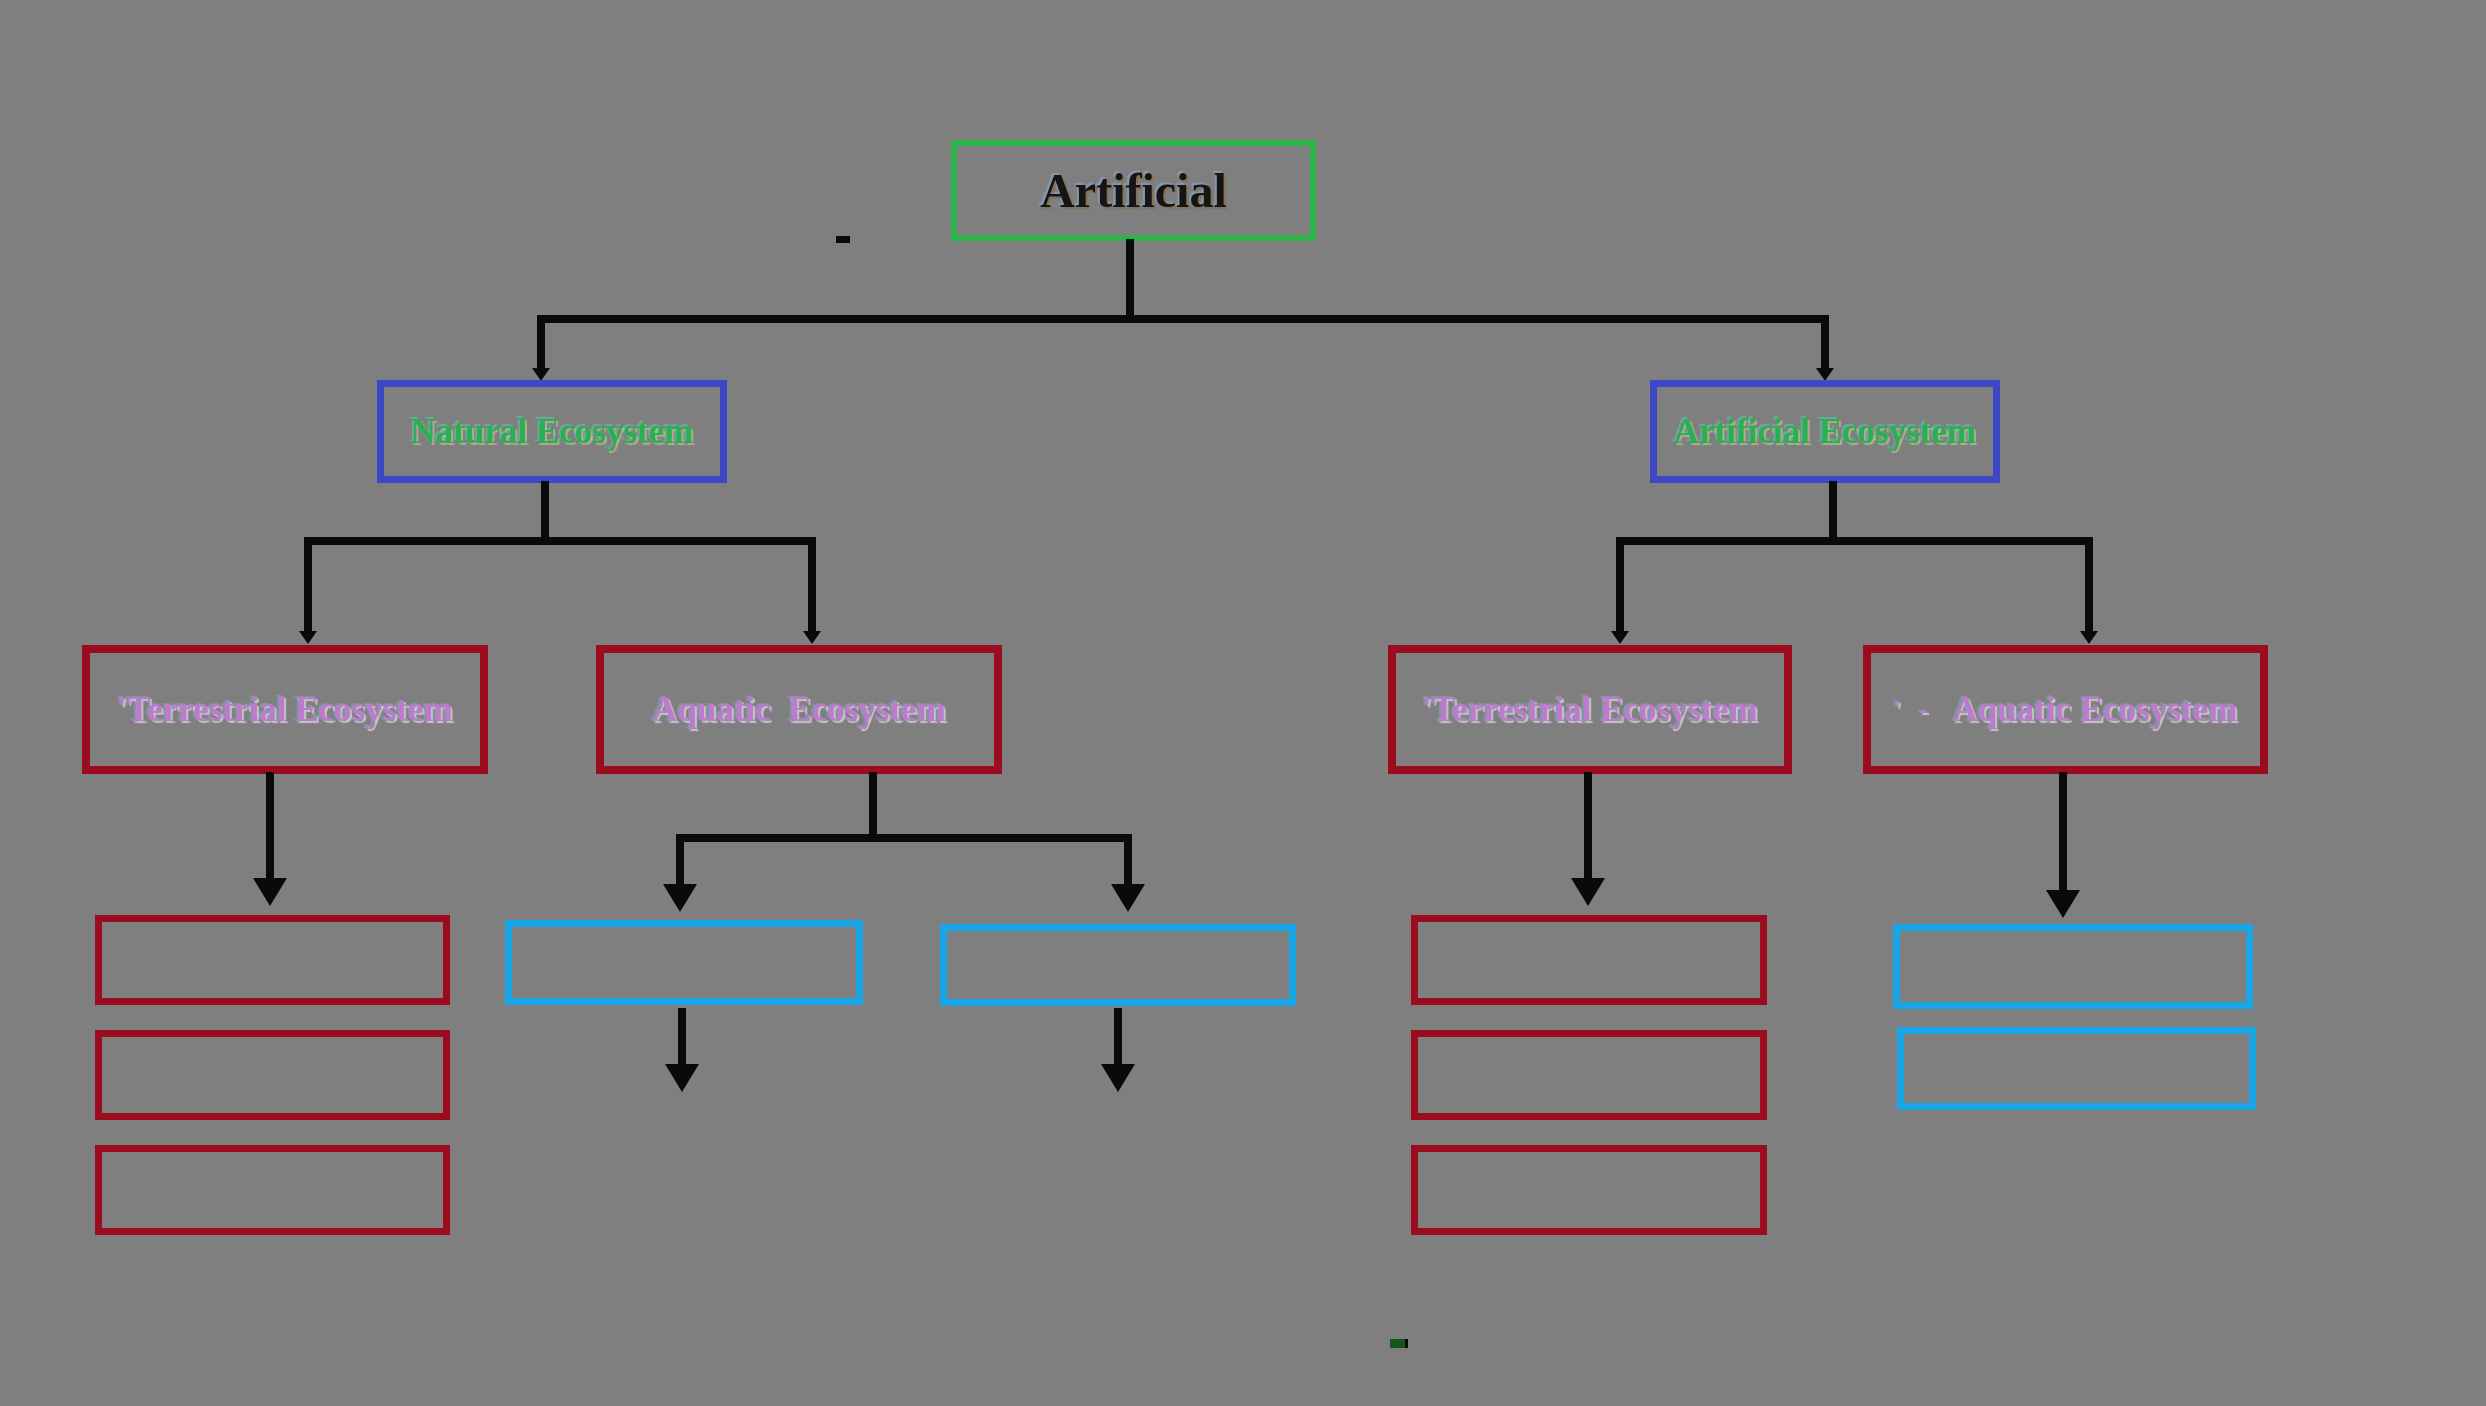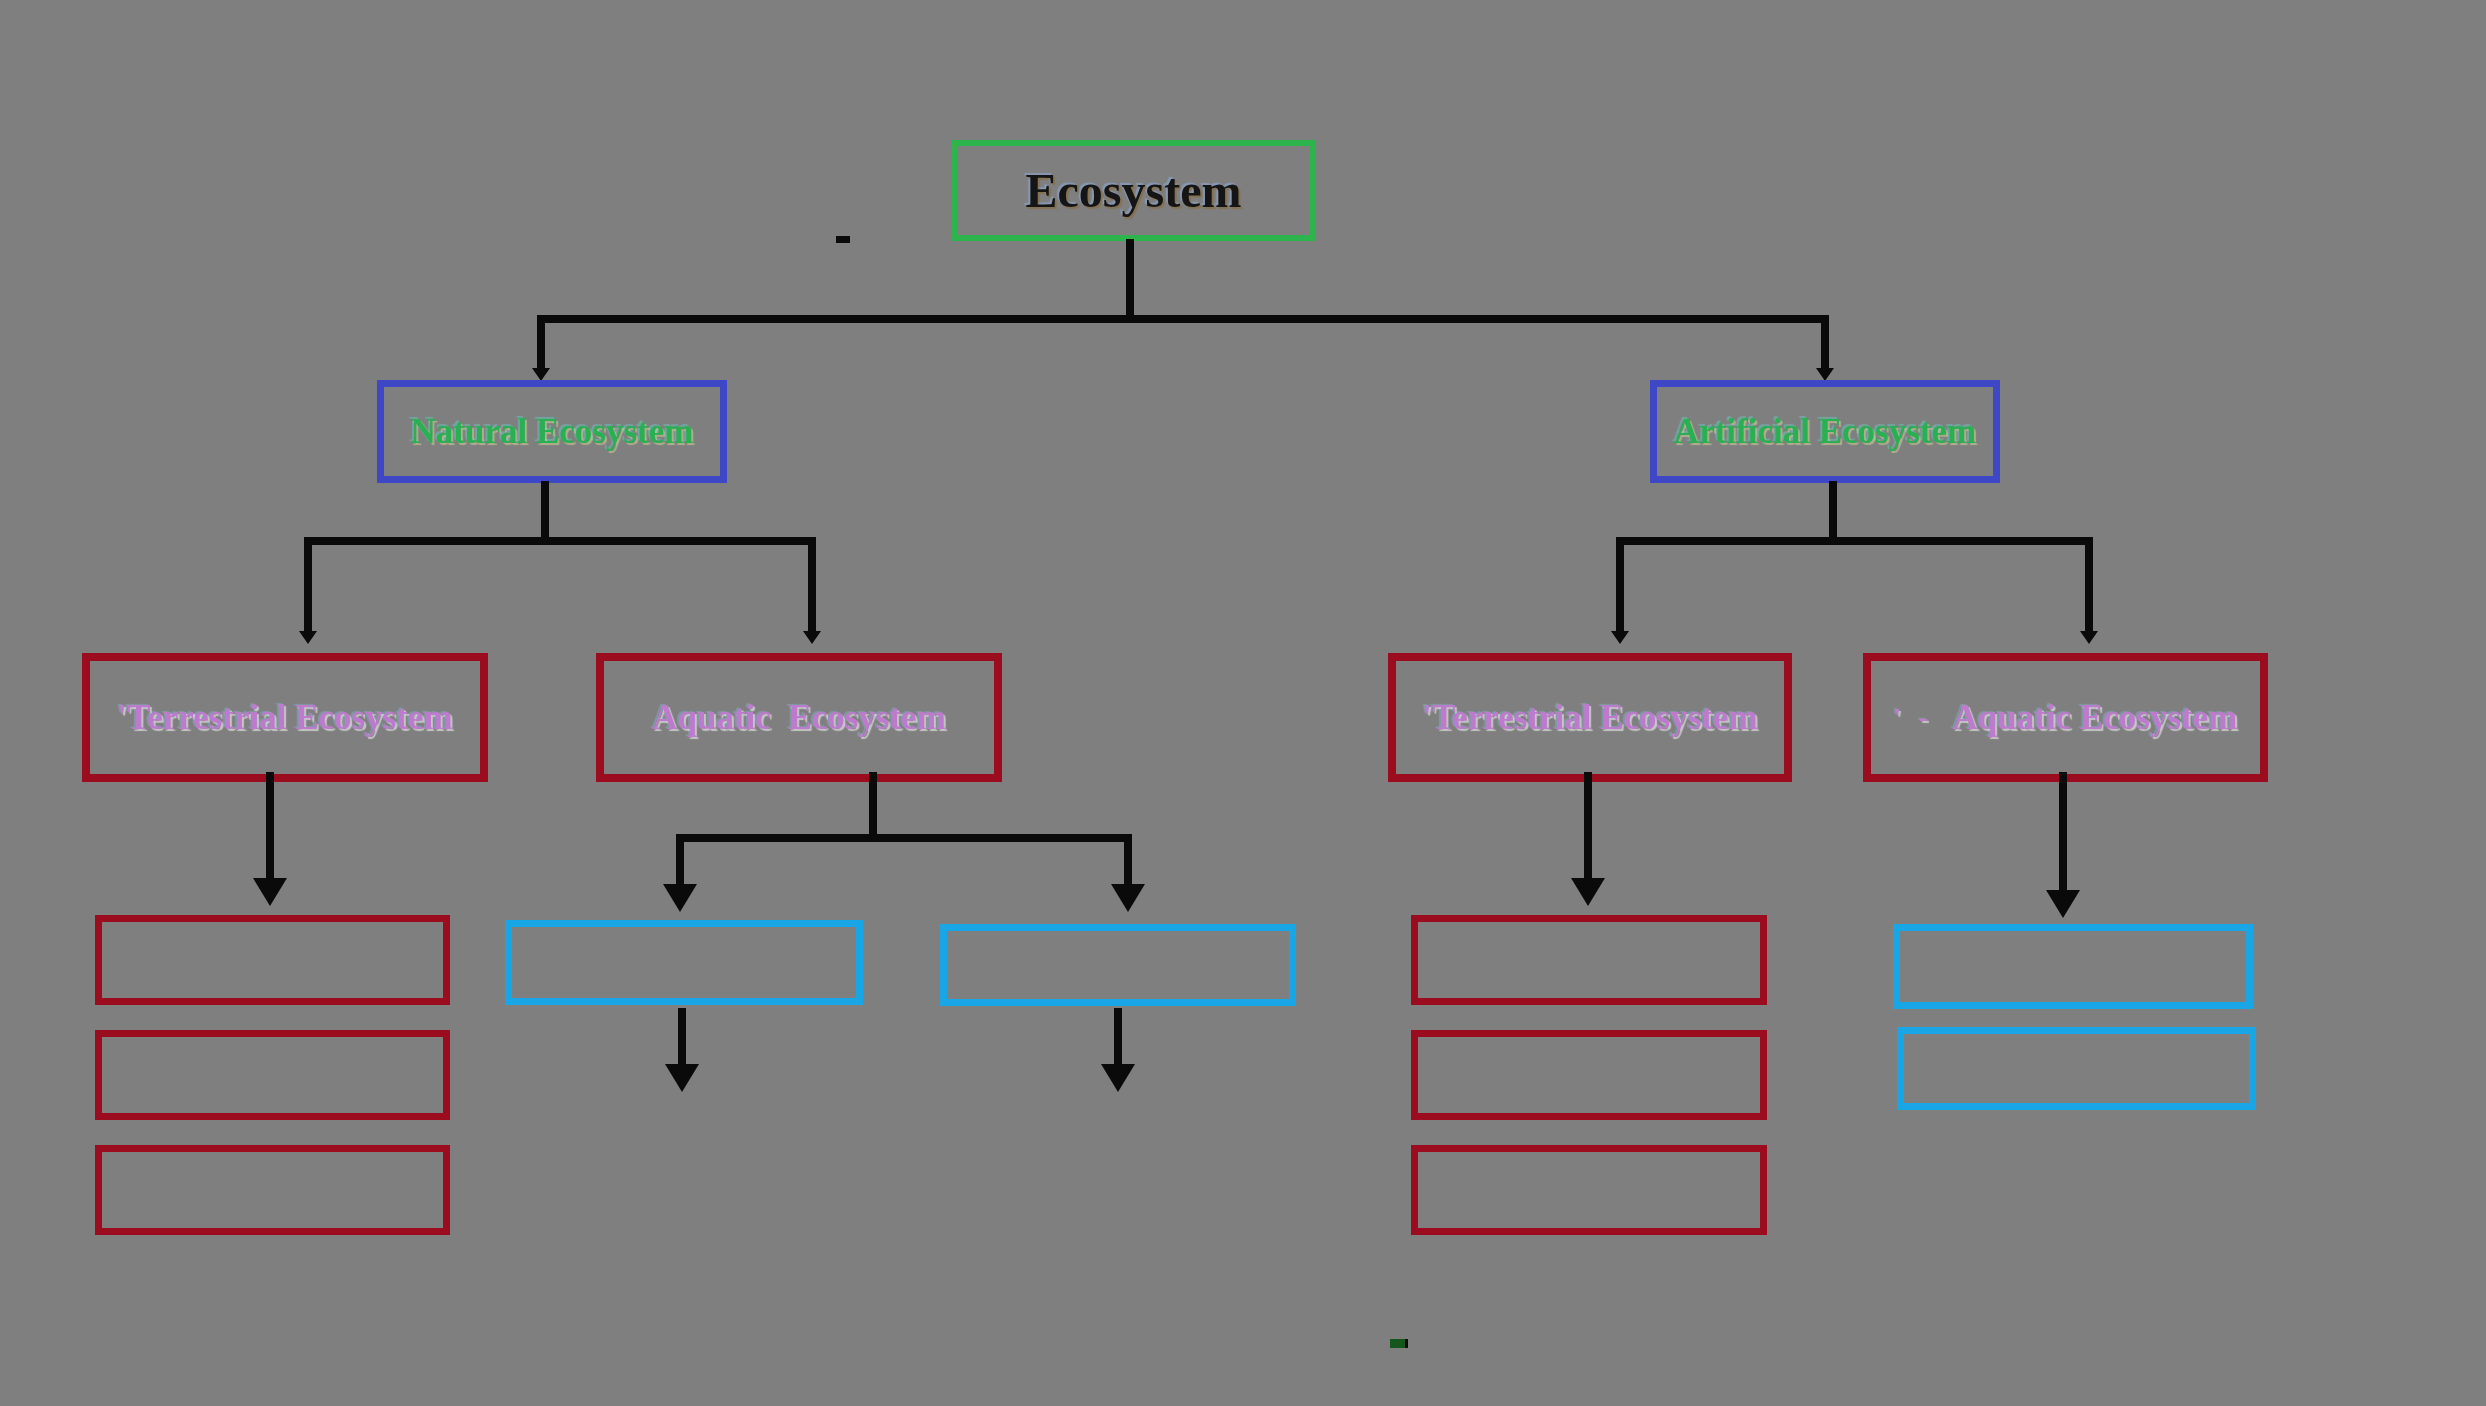--- a/index.html
+++ b/index.html
@@ -29,39 +29,38 @@
     color:var(--black-text,#151515);font-size:48px;
     text-shadow:2px 2px 1px rgba(140,100,30,.45), -2px -2px 1px rgba(150,190,255,.4);
   }
   .txt-green{
     color:var(--green-text,#2AAF52);font-size:35px;
     text-shadow:2px 2px 1px rgba(250,250,160,.4), -2px -2px 1px rgba(90,255,240,.3);
   }
   .txt-violet{
     color:var(--violet-text,#BE7BCE);font-size:35px;
     text-shadow:2px 2px 1px rgba(255,255,255,.55), -2px -1px 1px rgba(140,210,255,.3);
-    margin-top:8px;
   }
   .prefix{font-size:26px;letter-spacing:6px;margin-right:6px;}
   
   .line{position:absolute;background:var(--line,#0A0A0A);}
   .ah{position:absolute;width:0;height:0;
       border-left:17px solid transparent;border-right:17px solid transparent;
       border-top:28px solid var(--line,#0A0A0A);}
   .ah.small{border-left-width:9px;border-right-width:9px;border-top-width:13px;}
   
   .stray{position:absolute;}
 </style>
 </head>
 <body>
 
 <div class="stage">
 
   <div class="node green-border txt-black" style="left:951px;top:140px;width:365px;height:101px;">
-    <span class="node-label">Ecosystem</span>
+    <span class="node-label">Artificial</span>
   </div>
 
   <div class="line" style="left:1126px;top:239px;width:8px;height:80px;"></div>
   <div class="line" style="left:541px;top:315px;width:1288px;height:8px;"></div>
   <div class="line" style="left:537px;top:315px;width:8px;height:53px;"></div>
   <div class="ah small" style="left:532px;top:368px;"></div>
   <div class="line" style="left:1821px;top:315px;width:8px;height:53px;"></div>
   <div class="ah small" style="left:1816px;top:368px;"></div>
 
   <div class="node blue-border txt-green" style="left:1650px;top:380px;width:350px;height:103px;">

